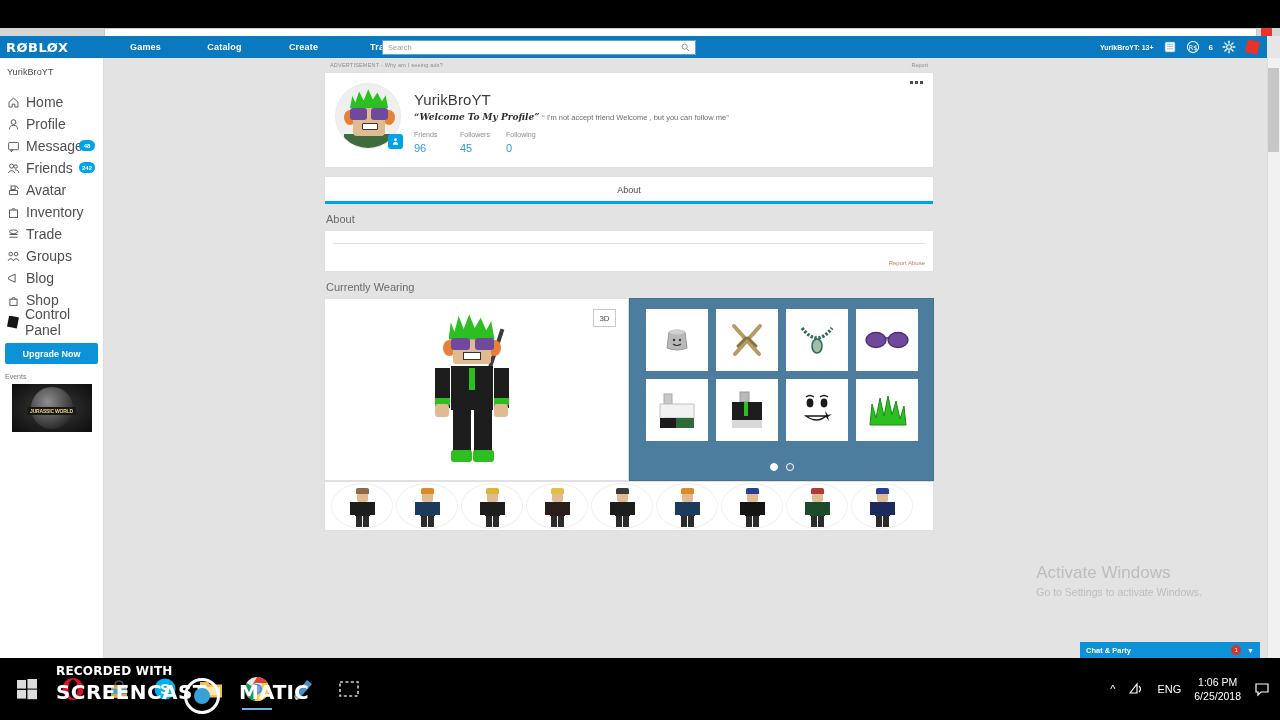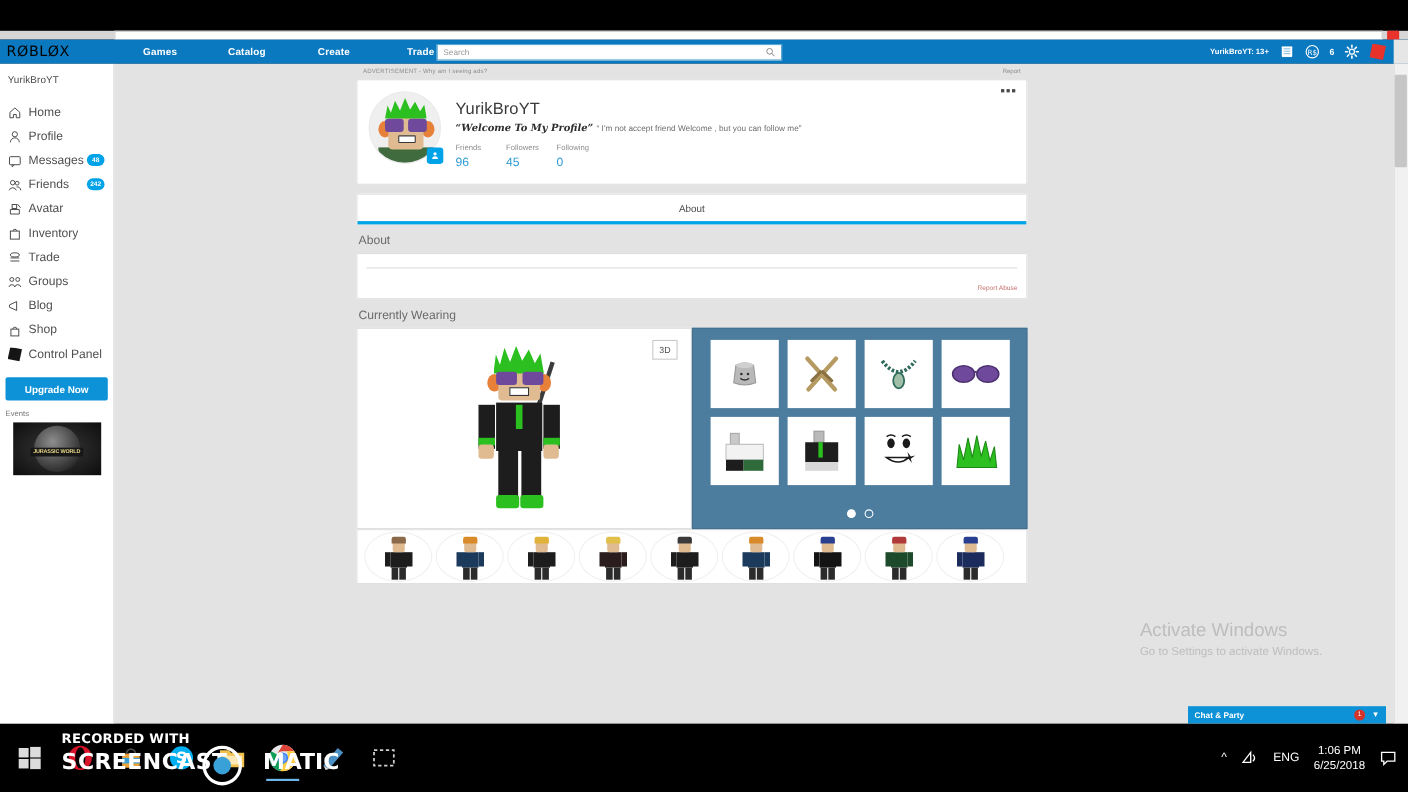--- a/index.html
+++ b/index.html
@@ -26,31 +26,31 @@
     background: #e8322a; border-radius: 1px;
   }
 
   
   .rbx-header {
     position: absolute; left: 0; top: 36px; width: 1280px; height: 22px;
     background: #0b79bf;
     display: flex; align-items: center;
   }
   .rbx-logo {
-    margin-left: 6px; width: 74px; color: #000000;
-    font-size: 13px; font-weight: normal; letter-spacing: 0.5px;
+    margin-left: 6px; width: 74px; color: #ffffff;
+    font-size: 13px; font-weight: bold; letter-spacing: 0.5px;
     font-family: "DejaVu Sans", sans-serif;
   }
   .rbx-nav { display: flex; align-items: center; margin-left: 26px; }
   .rbx-nav a {
     color: #fff; font-size: 9px; text-decoration: none;
     width: 79px; text-align: center; font-weight: bold; letter-spacing: .2px;
   }
   .rbx-search {
-    position: absolute; left: 397px; top: 4px; width: 314px; height: 15px;
+    position: absolute; left: 382px; top: 4px; width: 314px; height: 15px;
     background: #fff; border: 1px solid #5aa7d4;
     display: flex; align-items: center; padding: 0 5px;
   }
   .rbx-search .ph { font-size: 7.5px; color: #9a9a9a; flex: 1; }
   .rbx-search .mag { width: 9px; height: 9px; opacity: .65; }
   .rbx-right {
     position: absolute; right: 20px; top: 0; height: 22px;
     display: flex; align-items: center; gap: 9px;
   }
   .rbx-user { font-size: 7px; color: #fff; font-weight: bold; }
@@ -77,21 +77,21 @@
   }
   .sb-username {
     font-size: 9px; color: #4a4a4a; padding: 9px 0 0 7px; letter-spacing: .1px;
   }
   .sb-list { margin-top: 14px; }
   .sb-item {
     display: flex; align-items: center; height: 22px; padding-left: 7px;
     position: relative;
   }
   .sb-item .sb-ico { width: 13px; height: 13px; margin-right: 6px; flex: none; }
-  .sb-item .sb-label { font-size: 11px; color: #4f4f4f; }
+  .sb-item .sb-label { font-size: 14px; color: #4f4f4f; }
   .sb-badge {
     position: absolute; right: 8px; top: 5px;
     min-width: 16px; height: 11px; border-radius: 6px;
     background: #00a2e8; color: #fff; font-size: 6px; font-weight: bold;
     display: flex; align-items: center; justify-content: center; padding: 0 3px;
   }
   .sb-upgrade {
     margin: 10px 5px 0 5px; height: 21px; background: #0d92d8; border-radius: 2px;
     color: #fff; font-size: 9px; font-weight: bold;
     display: flex; align-items: center; justify-content: center;

